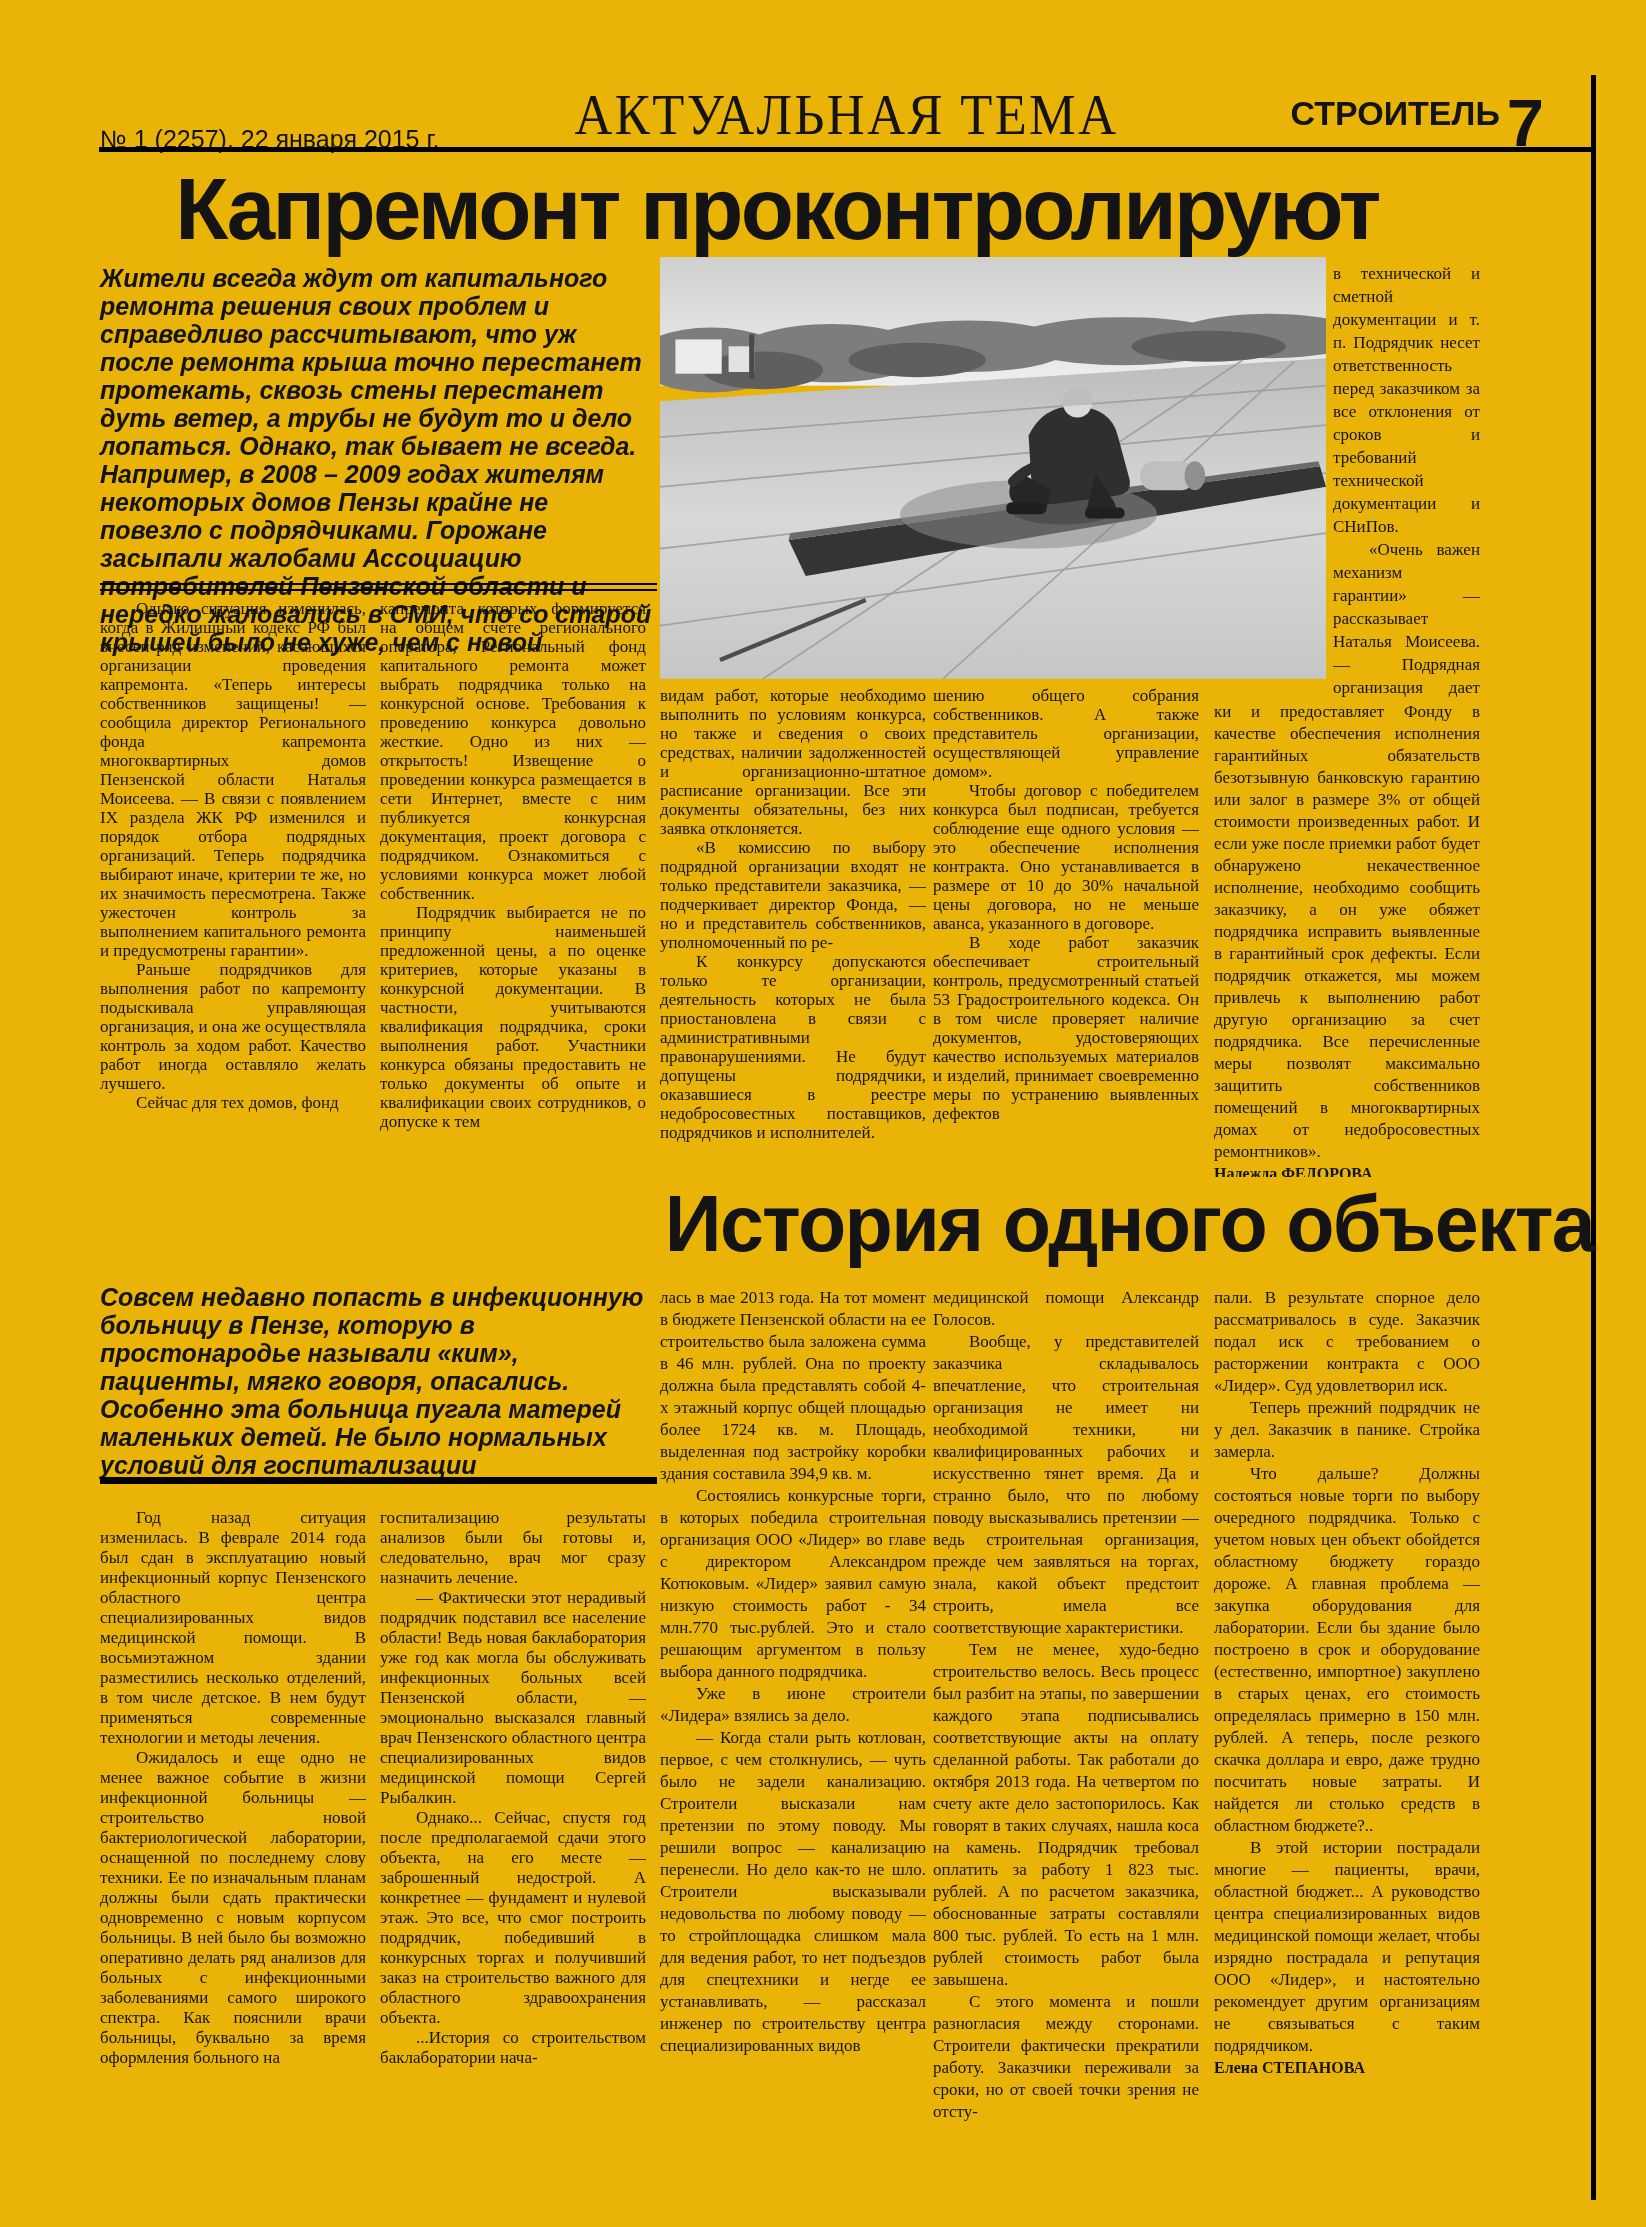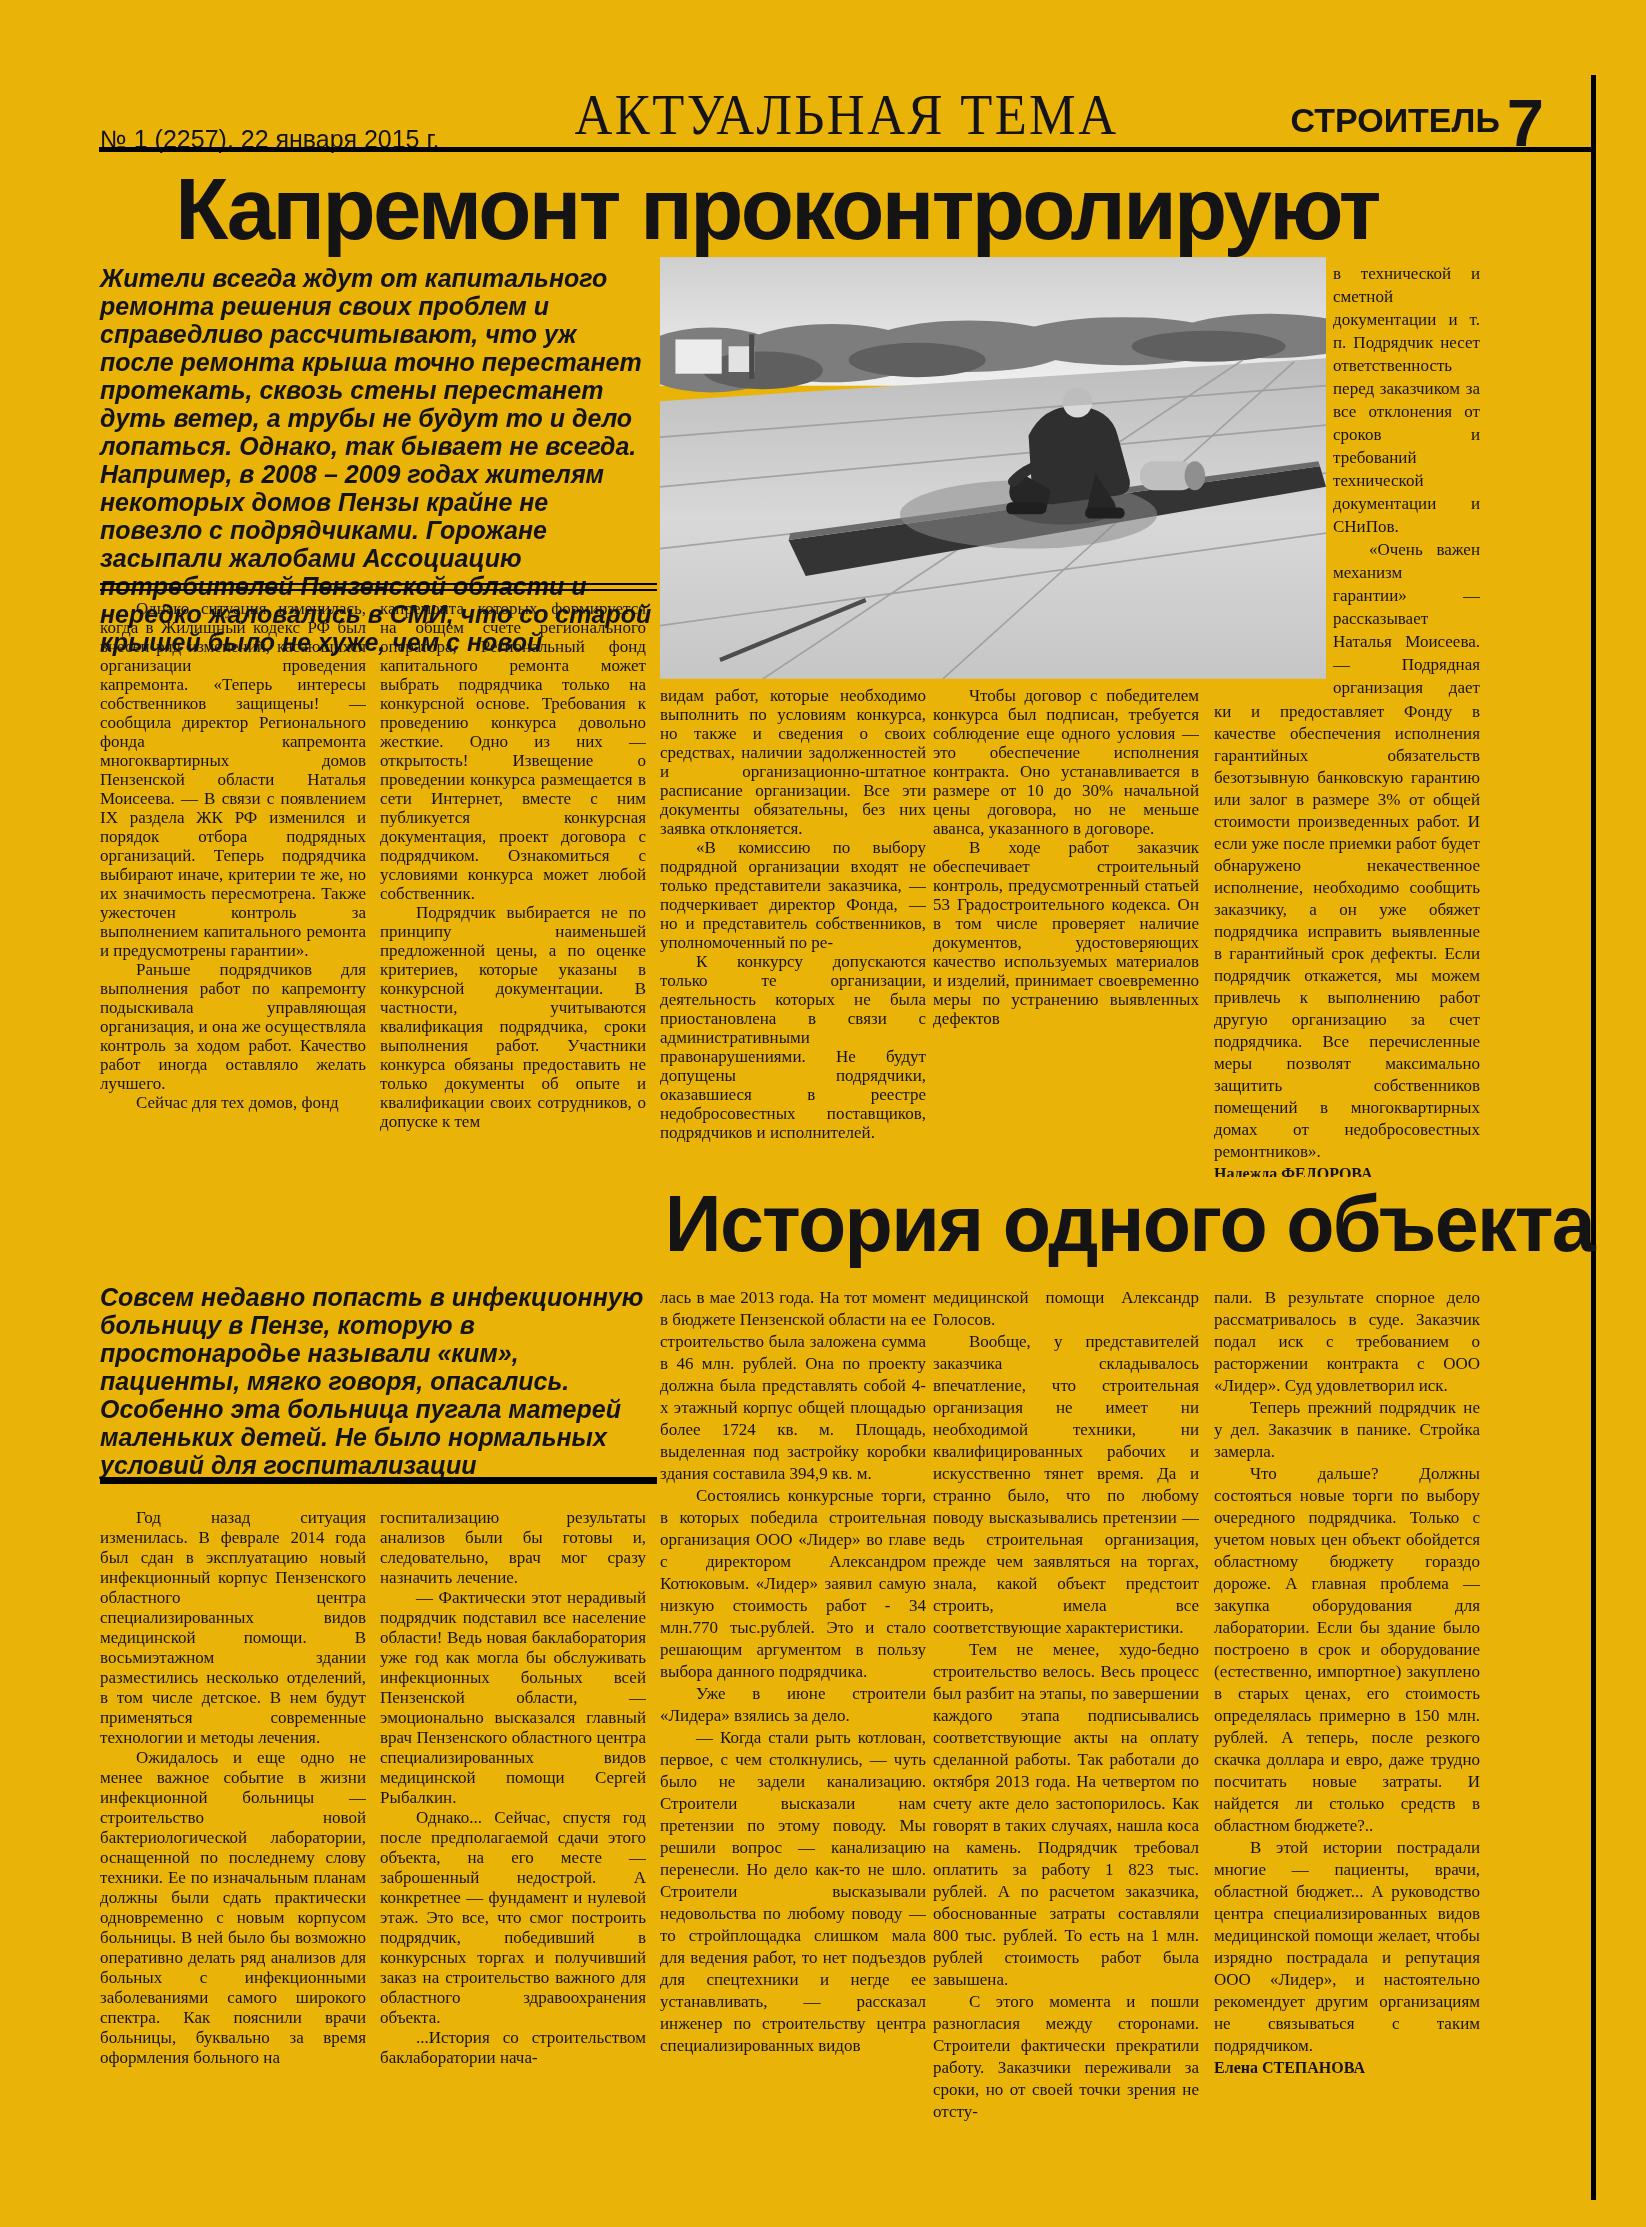--- a/index.html
+++ b/index.html
@@ -6,21 +6,21 @@
   .page{position:relative;width:1647px;height:2227px;background:#eab308;margin:0 auto;
         font-family:"Liberation Serif",serif;color:#141414;overflow:hidden;}
   
   .vrule{position:absolute;left:1591px;top:75px;width:5.1px;height:2125px;background:#000;}
   
   .issue{position:absolute;left:100px;top:125px;font-family:"Liberation Sans",sans-serif;
          font-size:25px;white-space:nowrap;}
   .section-title{position:absolute;left:99px;top:86px;width:1495px;text-align:center;
          font-family:"Liberation Serif",serif;font-size:57px;letter-spacing:2.6px;
          transform:scaleX(.92);line-height:1;}
-  .paper{position:absolute;right:103px;top:96px;display:flex;align-items:center;gap:6.9px;
+  .paper{position:absolute;right:103px;top:96px;display:flex;align-items:flex-start;gap:6.9px;
          font-family:"Liberation Sans",sans-serif;font-weight:bold;}
   .paper .nm{font-size:34px;line-height:1;padding-bottom:5.1px;}
   .paper .num{font-size:67px;line-height:.8;}
   .hrule{position:absolute;left:99px;top:147px;width:1495px;height:5.1px;background:#000;}
   
   .headline1{position:absolute;left:0;top:163px;width:1554px;text-align:center;
          font-family:"Liberation Sans",sans-serif;font-weight:bold;font-size:87px;
          letter-spacing:-2.6px;line-height:1.05;}
   .lead{position:absolute;left:100px;width:557px;font-family:"Liberation Sans",sans-serif;
         font-weight:bold;font-style:italic;font-size:25px;line-height:28px;}
@@ -146,20 +146,21 @@
   <div class="col a1c2">
     <p>капремонта которых формируется на общем счете регионального оператора, Региональный фонд капитального ремонта может выбрать подрядчика только на конкурсной основе. Требования к проведению конкурса довольно жесткие. Одно из них — открытость! Извещение о проведении конкурса размещается в сети Интернет, вместе с ним публикуется конкурсная документация, проект договора с подрядчиком. Ознакомиться с условиями конкурса может любой собственник.</p>
     <p class="ind">Подрядчик выбирается не по принципу наименьшей предложенной цены, а по оценке критериев, которые указаны в конкурсной документации. В частности, учитываются квалификация подрядчика, сроки выполнения работ. Участники конкурса обязаны предоставить не только документы об опыте и квалификации своих сотрудников, о допуске к тем</p>
   </div>
   <div class="col a1c3">
     <p>видам работ, которые необходимо выполнить по условиям конкурса, но также и сведения о своих средствах, наличии задолженностей и организационно-штатное расписание организации. Все эти документы обязательны, без них заявка отклоняется.</p>
     <p class="ind">«В комиссию по выбору подрядной организации входят не только представители заказчика, — подчеркивает директор Фонда, — но и представитель собственников, уполномоченный по ре-</p>
     <p class="ind">К конкурсу допускаются только те организации, деятельность которых не была приостановлена в связи с административными правонарушениями. Не будут допущены подрядчики, оказавшиеся в реестре недобросовестных поставщиков, подрядчиков и исполнителей.</p>
   </div>
   <div class="col a1c4">
+    <p>шению общего собрания собственников. А также представитель организации, осуществляющей управление домом».</p>
     <p class="ind">Чтобы договор с победителем конкурса был подписан, требуется соблюдение еще одного условия — это обеспечение исполнения контракта. Оно устанавливается в размере от 10 до 30% начальной цены договора, но не меньше аванса, указанного в договоре.</p>
     <p class="ind">В ходе работ заказчик обеспечивает строительный контроль, предусмотренный статьей 53 Градостроительного кодекса. Он в том числе проверяет наличие документов, удостоверяющих качество используемых материалов и изделий, принимает своевременно меры по устранению выявленных дефектов</p>
   </div>
   <div class="col a1side">
     <p>в технической и сметной документации и т. п. Подрядчик несет ответственность перед заказчиком за все отклонения от сроков и требований технической документации и СНиПов.</p>
     <p class="ind">«Очень важен механизм гарантии» — рассказывает Наталья Моисеева. — Подрядная организация дает гарантию на 3 года со дня подписания акта прием-</p>
   </div>
   <div class="col a1c5">
     <p>ки и предоставляет Фонду в качестве обеспечения исполнения гарантийных обязательств безотзывную банковскую гарантию или залог в размере 3% от общей стоимости произведенных работ. И если уже после приемки работ будет обнаружено некачественное исполнение, необходимо сообщить заказчику, а он уже обяжет подрядчика исправить выявленные в гарантийный срок дефекты. Если подрядчик откажется, мы можем привлечь к выполнению работ другую организацию за счет подрядчика. Все перечисленные меры позволят максимально защитить собственников помещений в многоквартирных домах от недобросовестных ремонтников».</p>
     <p class="byline">Надежда ФЕДОРОВА</p>

